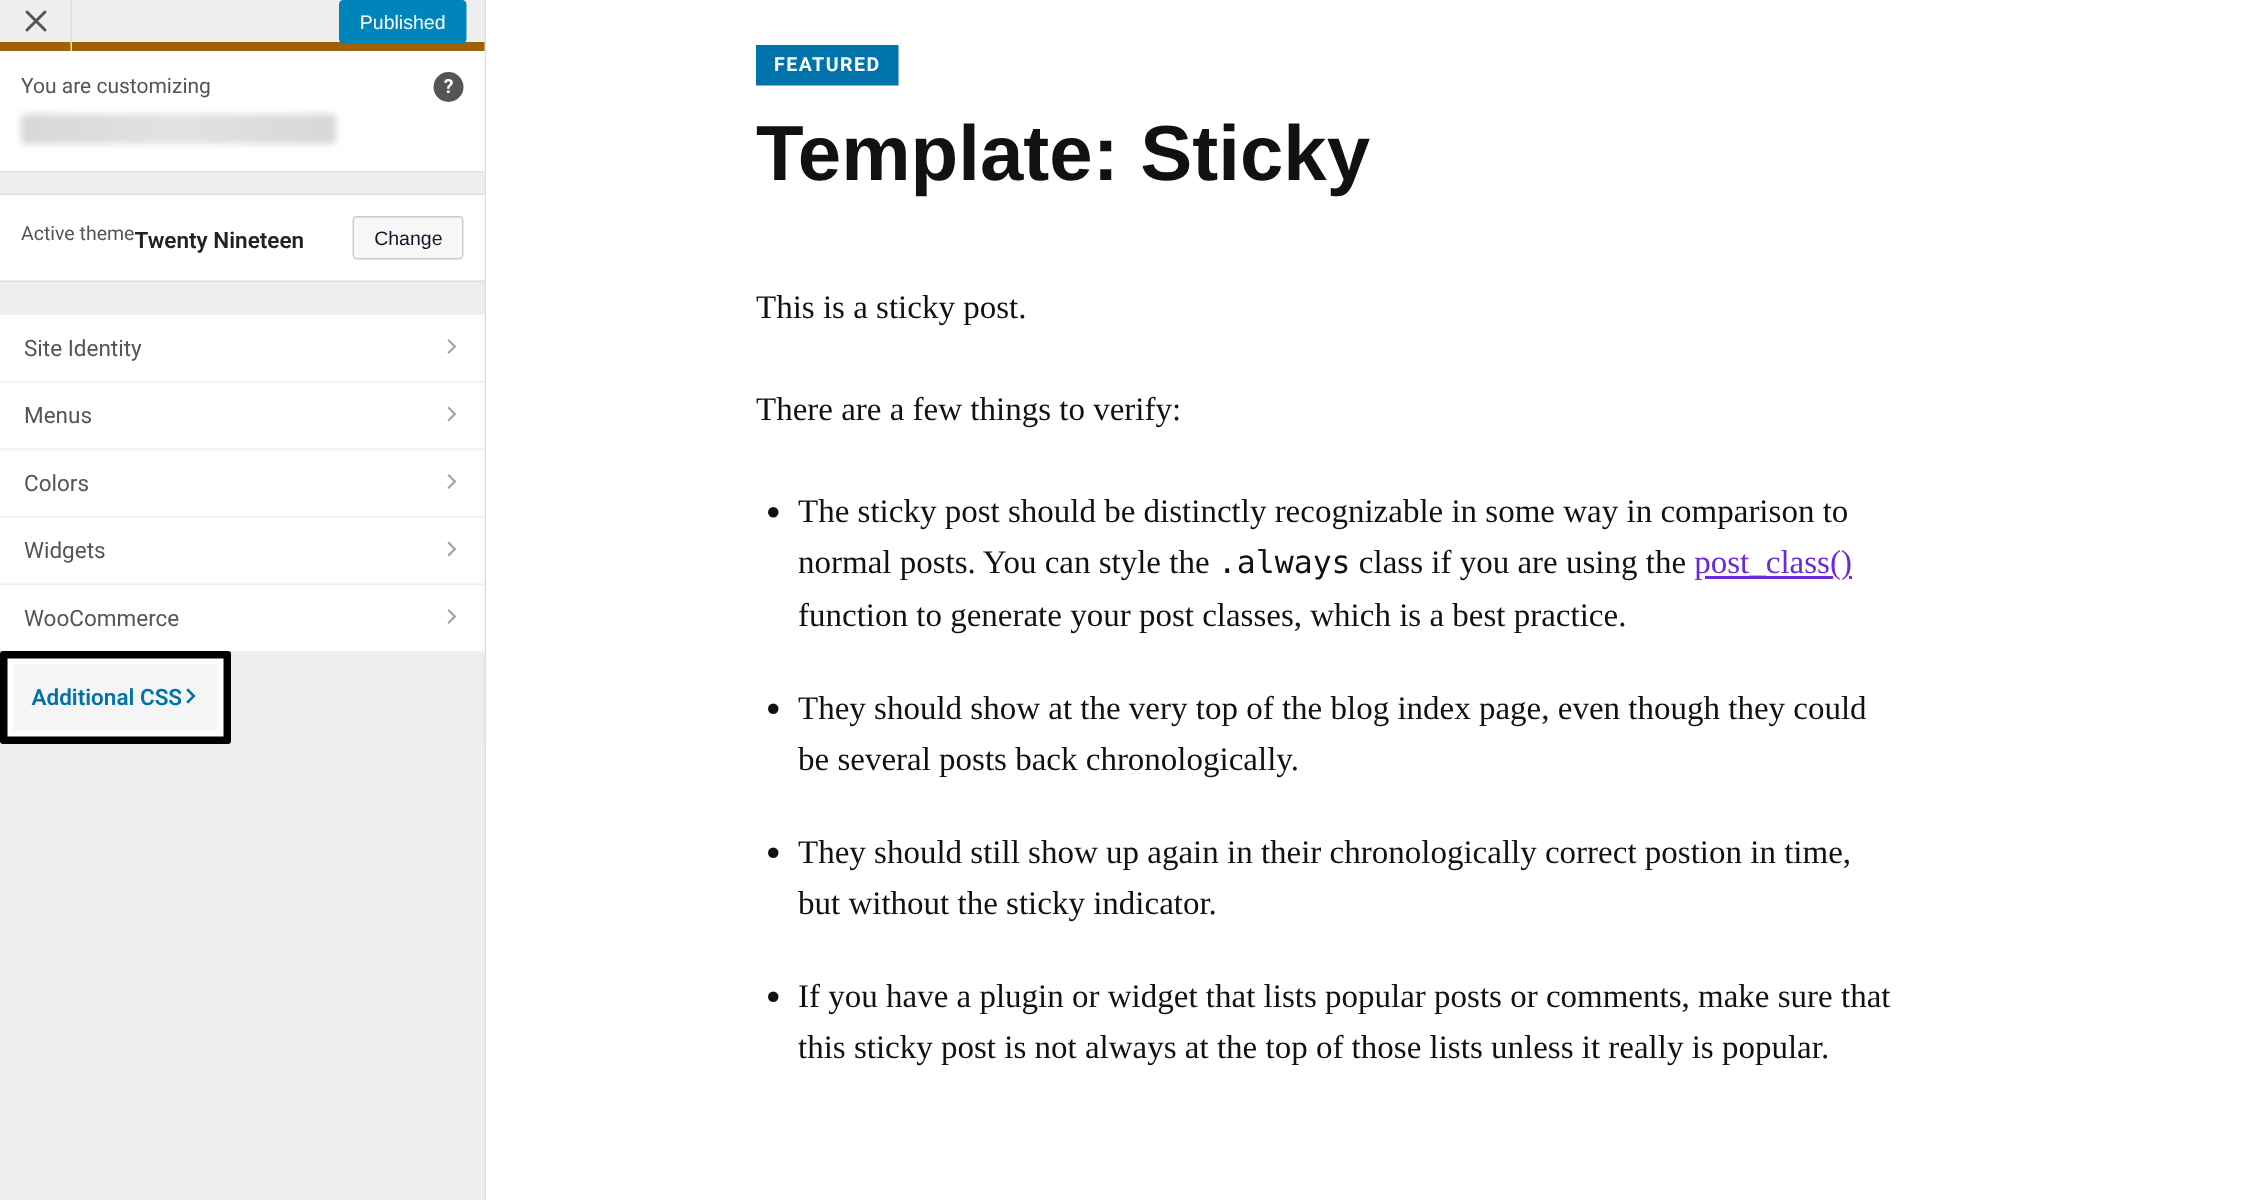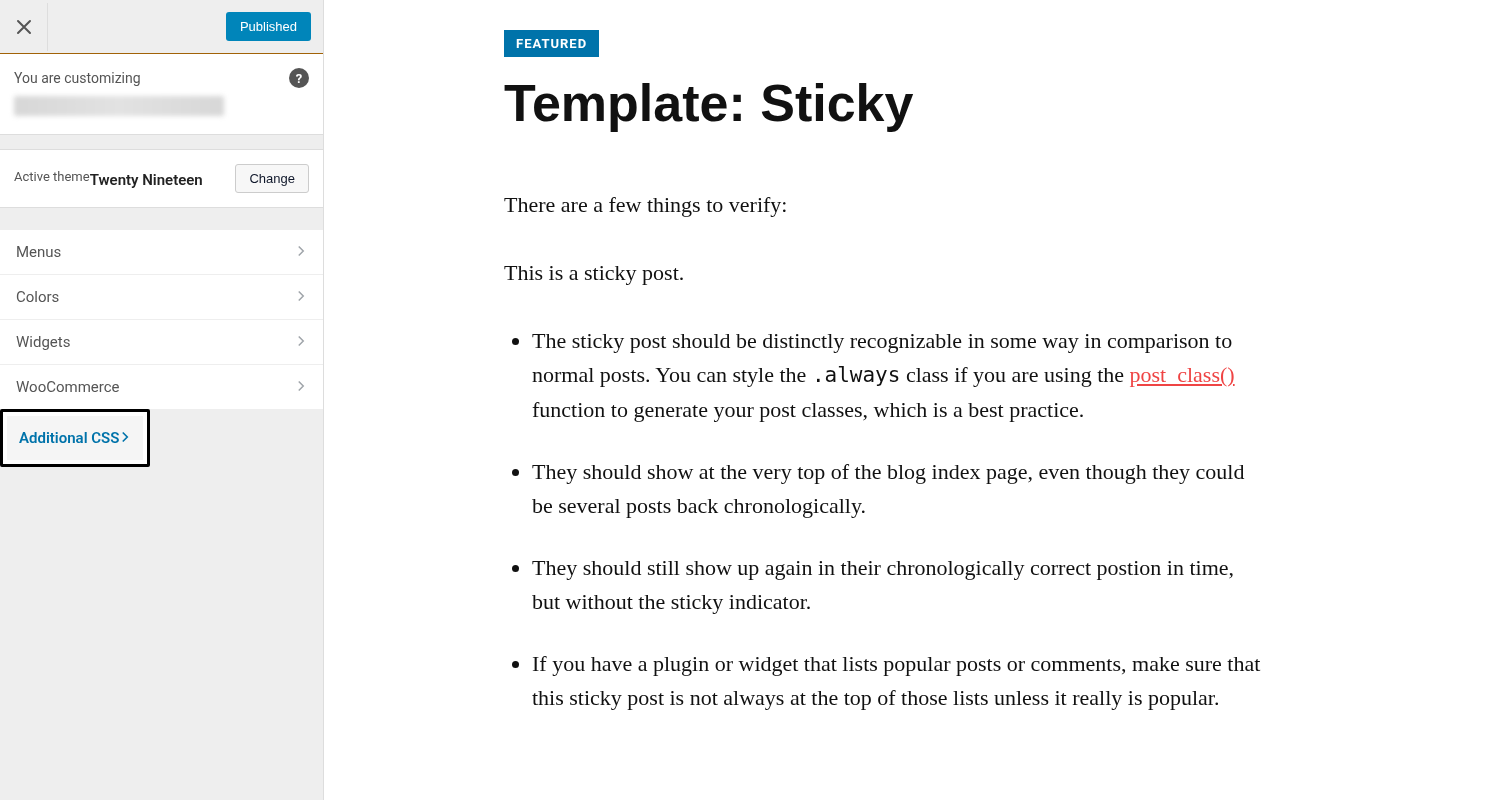--- a/index.html
+++ b/index.html
@@ -1,51 +1,51 @@
 <!DOCTYPE html>
 <html><head>
 <meta charset="utf-8">
 <style>
   * { margin: 0; padding: 0; box-sizing: border-box; }
   body { font-family: -apple-system, BlinkMacSystemFont, "Segoe UI", Roboto, Helvetica, Arial, sans-serif; display: flex; height: 800px; width: 1501px; background: #f1f1f1; }
   
   .sidebar { width: 324px; background: #eee; display: flex; flex-direction: column; border-right: 1px solid #ddd; }
-  .sidebar-top { display: flex; align-items: center; justify-content: space-between; padding: 9px 12px 9px 0; background: #eee; border-bottom: 1px solid #a16207; height: 54px; }
+  .sidebar-top { display: flex; align-items: center; justify-content: space-between; padding: 9px 12px 9px 0; background: #eee; border-bottom: 6px solid #a16207; height: 34px; }
   .close-btn { width: 48px; height: 48px; display:flex; align-items:center; justify-content:center; cursor:pointer; color:#444; font-size:18px; border-right:1px solid #ddd; margin-right:auto; }
   .published-btn { background:#0085ba; color:#fff; border:none; padding:7px 14px; border-radius:3px; font-size:13px; cursor:pointer; }
   .customizing-box { background:#fff; padding:14px 14px 18px 14px; border-bottom:1px solid #ddd; }
   .customizing-row { display:flex; justify-content:space-between; align-items:center; }
   .customizing-text { font-size:14px; color:#555; }
   .help-icon { width:20px; height:20px; border-radius:50%; background:#555; color:#fff; display:flex; align-items:center; justify-content:center; font-size:13px; font-weight:bold; cursor:pointer; }
   .blur-line { margin-top:8px; height:20px; width:210px; background:linear-gradient(90deg,#d7d7d7,#e2e2e2,#d7d7d7); filter:blur(2.5px); border-radius:2px; }
   .spacer { height:14px; background:#eee; }
   .theme-box { background:#fff; padding:14px 14px; display:flex; justify-content:space-between; align-items:center; border-top:1px solid #ddd; border-bottom:1px solid #ddd; }
   .theme-labels { display:flex; }
   .active-theme-label { font-size:13px; color:#555; }
   .theme-name { font-size:15px; font-weight:600; color:#222; margin-top:2px; }
   .change-btn { background:#f7f7f7; border:1px solid #ccc; border-radius:3px; padding:6px 13px; font-size:13px; color:#0f172a; cursor:pointer; }
   .spacer2 { height:22px; background:#eee; }
   .menu-list { display:flex; flex-direction:column; }
   .menu-item { background:#fff; border-top:1px solid #eee; border-bottom:1px solid #eee; margin-top:-1px; padding:13px 16px; font-size:15px; color:#555; display:flex; justify-content:space-between; align-items:center; cursor:pointer; }
   .chevron { color:#a0a5aa; }
   .menu-item.highlighted-wrap { padding:0; border:0; background:transparent; }
-  .highlight-border { border:3px solid #000000; padding:4px; background:#fff; border-radius:2px; }
+  .highlight-border { border:5px solid #000000; padding:4px; background:#fff; border-radius:2px; }
   .highlight-inner { background:#f5f5f5; padding:13px 12px; display:flex; justify-content:space-between; align-items:center; }
   .highlight-inner .label { color:#0073aa; font-weight:600; }
   .highlight-inner .chevron { color:#0073aa; font-weight:bold; }
   .sidebar-fill { flex:1; background:#eee; }
   
   .preview { flex:1; background:#fff; padding:30px 60px 30px 180px; overflow:auto; }
   .featured-badge { display:inline-block; background:#0073aa; color:#fff; font-size:13px; font-weight:700; letter-spacing:1px; padding:6px 12px; }
   .post-title { font-family:-apple-system,BlinkMacSystemFont,"Segoe UI",Helvetica,Arial,sans-serif; font-size:52px; font-weight:800; color:#111; margin-top:18px; line-height:1.1; }
   .post-body { font-family:Georgia,"Times New Roman",serif; font-size:22px; color:#111; margin-top:56px; max-width:760px; line-height:1.55; }
   .post-body p { margin-bottom:34px; }
   .post-body ul { margin-top:4px; padding-left:28px; }
   .post-body li { margin-bottom:28px; }
-  .post-body a { color:#ef4444; text-decoration:underline; }
+  .post-body a { color:#6d28d9; text-decoration:underline; }
   code.sticky-class { font-family:Menlo,Consolas,monospace; font-size:21px; }
   svg.chev-svg { width:12px; height:12px; }
 </style>
 </head>
 <body>
 
 <div class="sidebar">
   <div class="sidebar-top">
     <div class="close-btn">
       <svg width="16" height="16" viewBox="0 0 16 16">
@@ -69,20 +69,26 @@
     <div class="theme-labels">
       <span class="active-theme-label">Active theme</span>
       <span class="theme-name">Twenty Nineteen</span>
     </div>
     <button class="change-btn">Change</button>
   </div>
 
   <div class="spacer2"></div>
 
   <div class="menu-list">
+    <div class="menu-item">
+      <span>Site Identity</span>
+      <span class="chevron"><svg class="chev-svg" viewBox="0 0 10 16">
+            <path d="M2 2 L8 8 L2 14" stroke="#a0a5aa" stroke-width="2" fill="none"></path>
+          </svg></span>
+    </div>
     <div class="menu-item">
       <span>Menus</span>
       <span class="chevron"><svg class="chev-svg" viewBox="0 0 10 16">
             <path d="M2 2 L8 8 L2 14" stroke="#a0a5aa" stroke-width="2" fill="none"></path>
           </svg></span>
     </div>
     <div class="menu-item">
       <span>Colors</span>
       <span class="chevron"><svg class="chev-svg" viewBox="0 0 10 16">
             <path d="M2 2 L8 8 L2 14" stroke="#a0a5aa" stroke-width="2" fill="none"></path>
@@ -111,22 +117,22 @@
       </div>
     </div>
   </div>
   <div class="sidebar-fill"></div>
 </div>
 
 <div class="preview">
   <span class="featured-badge">FEATURED</span>
   <h1 class="post-title">Template: Sticky</h1>
   <div class="post-body">
+    <p>This is a sticky post.</p>
     <p>There are a few things to verify:</p>
-    <p>This is a sticky post.</p>
     <ul>
       <li>
         <span>The sticky post should be distinctly recognizable in some way in comparison to normal posts. You can style the </span><code class="sticky-class">.always</code><span> class if you are using the </span><a href="#">post_class()</a><span> function to generate your post classes, which is a best practice.</span>
       </li>
       <li>They should show at the very top of the blog index page, even though they could be several posts back chronologically.</li>
       <li>They should still show up again in their chronologically correct postion in time, but without the sticky indicator.</li>
       <li>If you have a plugin or widget that lists popular posts or comments, make sure that this sticky post is not always at the top of those lists unless it really is popular.</li>
     </ul>
   </div>
 </div>

